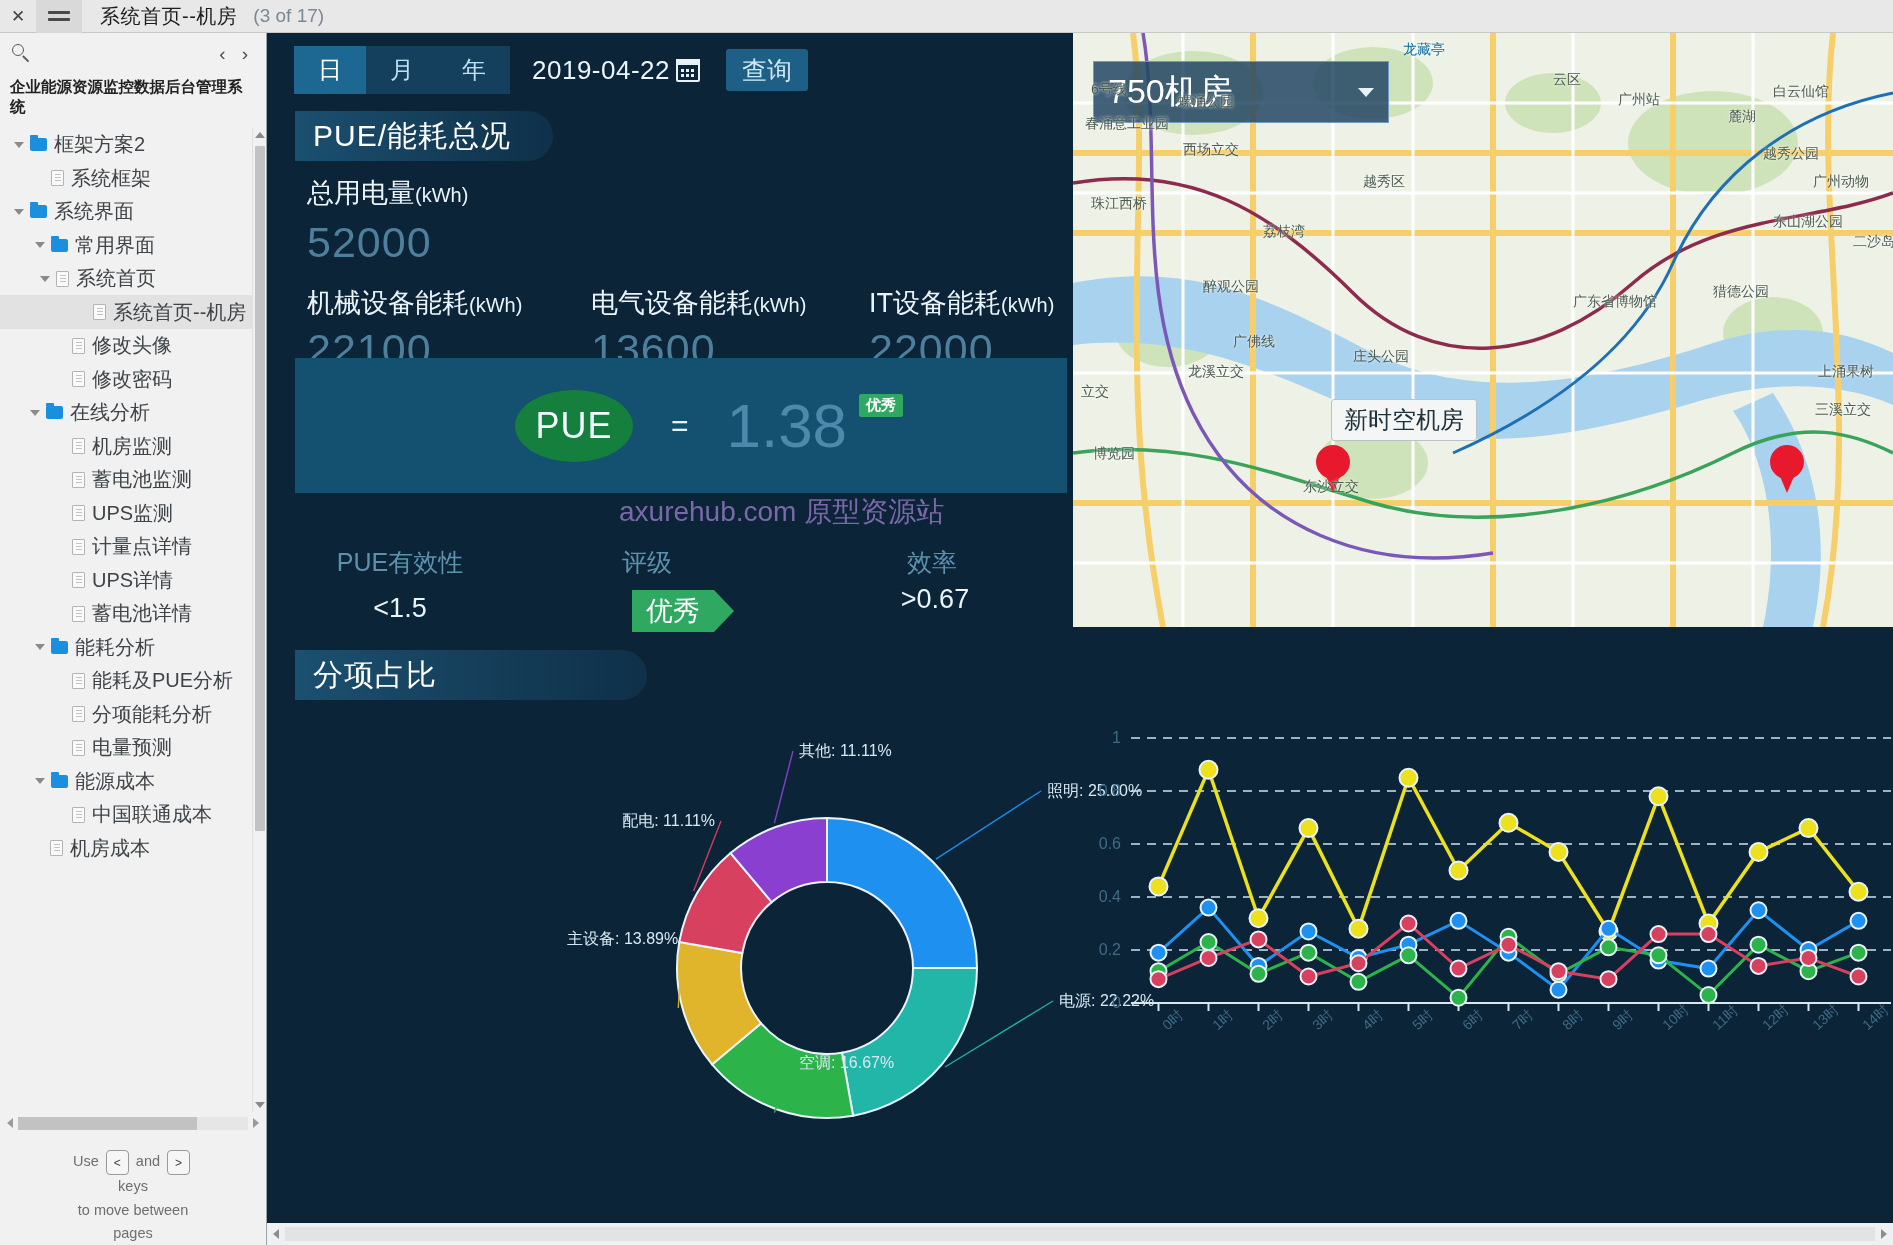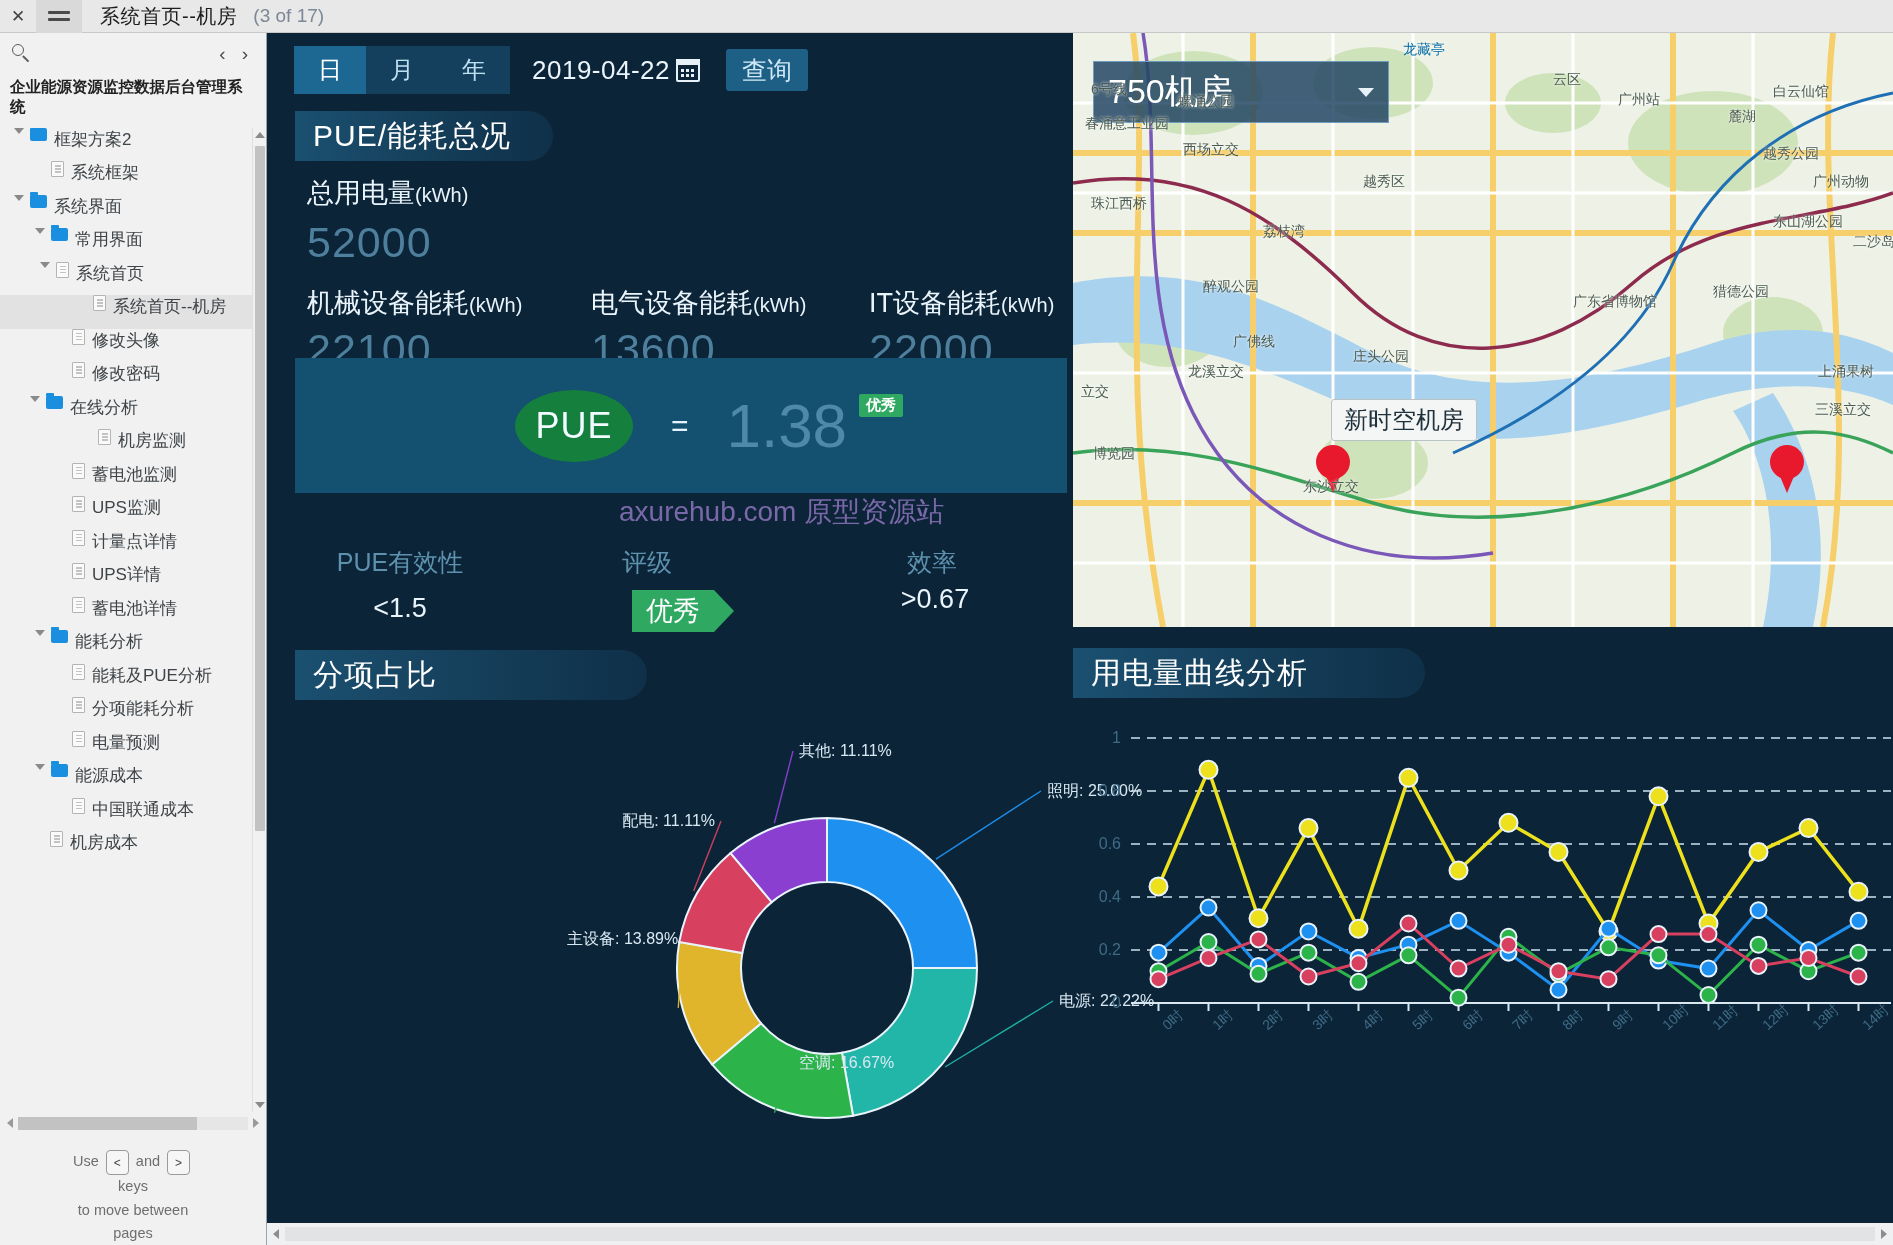--- a/index.html
+++ b/index.html
@@ -51,21 +51,21 @@
   .sb-navs { margin-left: auto; display: flex; gap: 16px; padding-right: 8px; }
   .sb-navs span { font-size: 19px; color: #4a4a4a; line-height: 1; cursor: pointer; }
 
   .sb-title {
     padding: 4px 14px 10px 10px; font-size: 15.5px; font-weight: bold; color: #222;
     line-height: 1.32; flex: none;
   }
   .sb-tree { position: relative; flex: 1; overflow: hidden; }
   .tree-inner { position: absolute; left: 0; top: 0; right: 14px; }
   .tnode {
-    height: 33.5px; display: flex; align-items: flex-start; font-size: 17px; color: #3f4448;
+    height: 33.5px; display: flex; align-items: center; font-size: 20px; color: #3f4448;
     white-space: nowrap; padding-right: 6px;
   }
   .tnode.sel { background: #e2e2e2; }
   .tw { width: 22px; display: flex; align-items: center; justify-content: center; flex: none; }
   .caret {
     width: 0; height: 0; border-left: 5px solid transparent; border-right: 5px solid transparent;
     border-top: 6px solid #8a8a8a;
   }
   .ico-folder {
     width: 17px; height: 13px; flex: none; position: relative;
@@ -334,21 +334,21 @@
             <div class="ico-page"></div>
             <div class="tlabel">修改密码</div>
           </div>
           <div class="tnode" style="padding-left: 24px;">
             <div class="tw">
               <div class="caret"></div>
             </div>
             <div class="ico-folder"></div>
             <div class="tlabel">在线分析</div>
           </div>
-          <div class="tnode" style="padding-left: 76px;">
+          <div class="tnode" style="padding-left: 50px;">
             <div class="tw"></div>
             <div class="ico-page"></div>
             <div class="tlabel">机房监测</div>
           </div>
           <div class="tnode" style="padding-left: 50px;">
             <div class="tw"></div>
             <div class="ico-page"></div>
             <div class="tlabel">蓄电池监测</div>
           </div>
           <div class="tnode" style="padding-left: 50px;">
@@ -617,21 +617,20 @@
             <div style="position: absolute; left: 745px; top: 330px; font-size: 14px; color: rgb(75, 91, 81); white-space: nowrap; text-shadow: rgb(255, 255, 255) 0px 0px 3px;">上涌果树</div>
             <div style="position: absolute; left: 115px; top: 330px; font-size: 14px; color: rgb(75, 91, 81); white-space: nowrap; text-shadow: rgb(255, 255, 255) 0px 0px 3px;">龙溪立交</div>
             <div style="position: absolute; left: 8px; top: 350px; font-size: 14px; color: rgb(75, 91, 81); white-space: nowrap; text-shadow: rgb(255, 255, 255) 0px 0px 3px;">立交</div>
             <div style="position: absolute; left: 742px; top: 368px; font-size: 14px; color: rgb(75, 91, 81); white-space: nowrap; text-shadow: rgb(255, 255, 255) 0px 0px 3px;">三溪立交</div>
             <div style="position: absolute; left: 20px; top: 412px; font-size: 14px; color: rgb(75, 91, 81); white-space: nowrap; text-shadow: rgb(255, 255, 255) 0px 0px 3px;">博览园</div>
             <div style="position: absolute; left: 230px; top: 445px; font-size: 14px; color: rgb(75, 91, 81); white-space: nowrap; text-shadow: rgb(255, 255, 255) 0px 0px 3px;">东沙立交</div>
             <div style="position: absolute; left: 18px; top: 48px; font-size: 14px; color: rgb(75, 91, 81); white-space: nowrap; text-shadow: rgb(255, 255, 255) 0px 0px 3px;">6号线</div>
           </div>
       </div>
 
-      <div class="pill" style="left:806px; top:615px; width:352px;">用电量曲线分析</div>
 
       <div class="linebox">
         <svg id="line-svg" width="820" height="575" viewBox="0 0 820 575">
             <text x="48" y="360" text-anchor="end" fill="#3f6b86" font-size="16">0</text>
             <line x1="58" x2="818" y1="302" y2="302" stroke="#cfe2ee" stroke-width="1.6" stroke-dasharray="9 7"></line>
             <text x="48" y="307" text-anchor="end" fill="#3f6b86" font-size="16">0.2</text>
             <line x1="58" x2="818" y1="249" y2="249" stroke="#cfe2ee" stroke-width="1.6" stroke-dasharray="9 7"></line>
             <text x="48" y="254" text-anchor="end" fill="#3f6b86" font-size="16">0.4</text>
             <line x1="58" x2="818" y1="196" y2="196" stroke="#cfe2ee" stroke-width="1.6" stroke-dasharray="9 7"></line>
             <text x="48" y="201" text-anchor="end" fill="#3f6b86" font-size="16">0.6</text>

